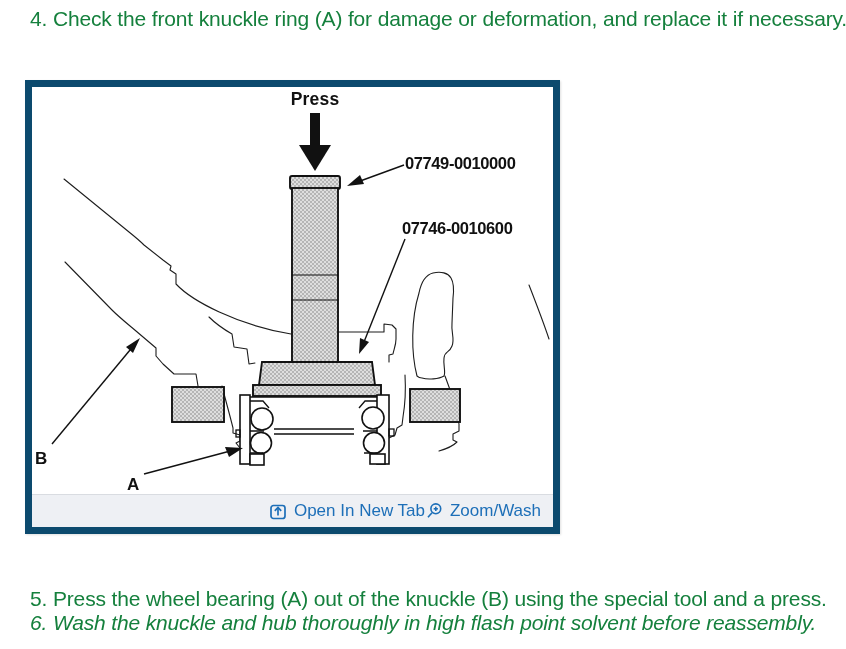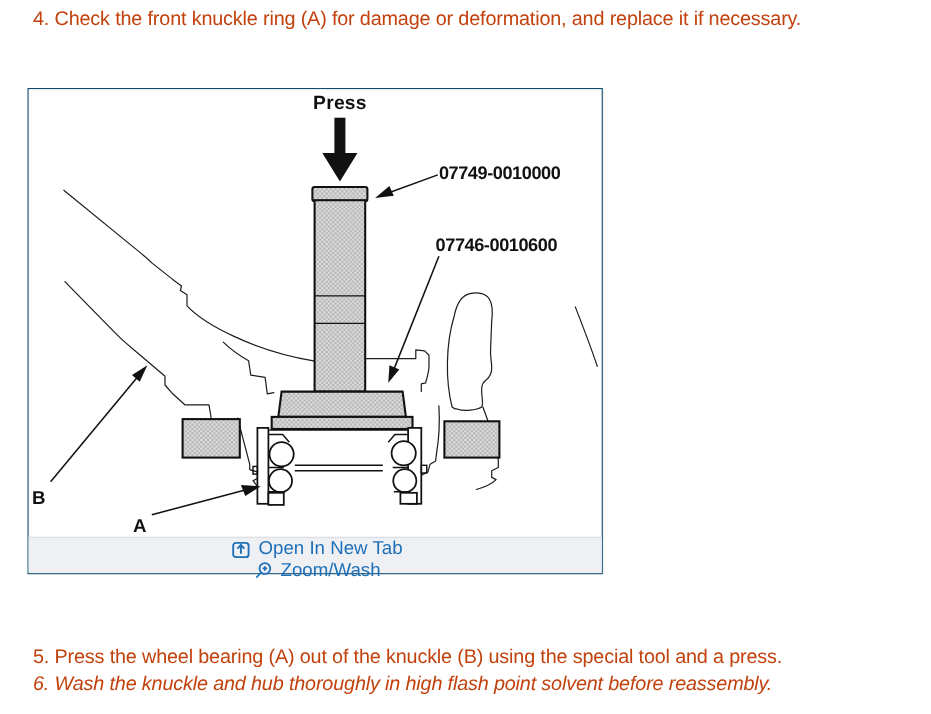--- a/index.html
+++ b/index.html
@@ -1,37 +1,37 @@
 <!DOCTYPE html>
 <html><head>
 <meta charset="utf-8">
 <style>
   html,body{margin:0;padding:0;}
   body{
     width:846px;height:649px;position:relative;background:#ffffff;
     font-family:"Liberation Sans","DejaVu Sans",sans-serif;overflow:hidden;
   }
   .step-text{
-    position:absolute;left:30px;color:#c2410c;font-size:18px;
+    position:absolute;left:30px;color:#15803d;font-size:21px;
     letter-spacing:-0.15px;white-space:nowrap;
   }
   #step4{top:7px;}
   #step5{top:587px;}
   #step6{top:611px;font-style:italic;}
   .figure-box{
     position:absolute;left:25px;top:80px;width:521px;height:440px;
-    border:1px solid #0c4a6e;background:#ffffff;
+    border:7px solid #0c4a6e;background:#ffffff;
     box-shadow:1px 1px 2px rgba(0,0,0,0.12);
   }
   .figure-canvas{display:block;}
   .figure-footer{
     position:absolute;left:0;right:0;bottom:0;height:33px;
     background:#eef0f4;border-top:1px solid #d9dce1;
-    display:flex;justify-content:flex-start;align-items:center;
-    padding:0 12px 0 15px;box-sizing:border-box;flex-direction:column;
+    display:flex;justify-content:flex-end;align-items:center;
+    padding:0 12px 0 15px;box-sizing:border-box;
   }
   .fig-link{
     display:flex;align-items:center;gap:7px;color:#1d6fb8;
     font-size:17px;cursor:pointer;text-decoration:none;
   }
   .fig-link svg{display:block;}
   
   .diag-label{
     font-family:"Liberation Sans","DejaVu Sans",sans-serif;
     font-weight:bold;fill:#111111;

